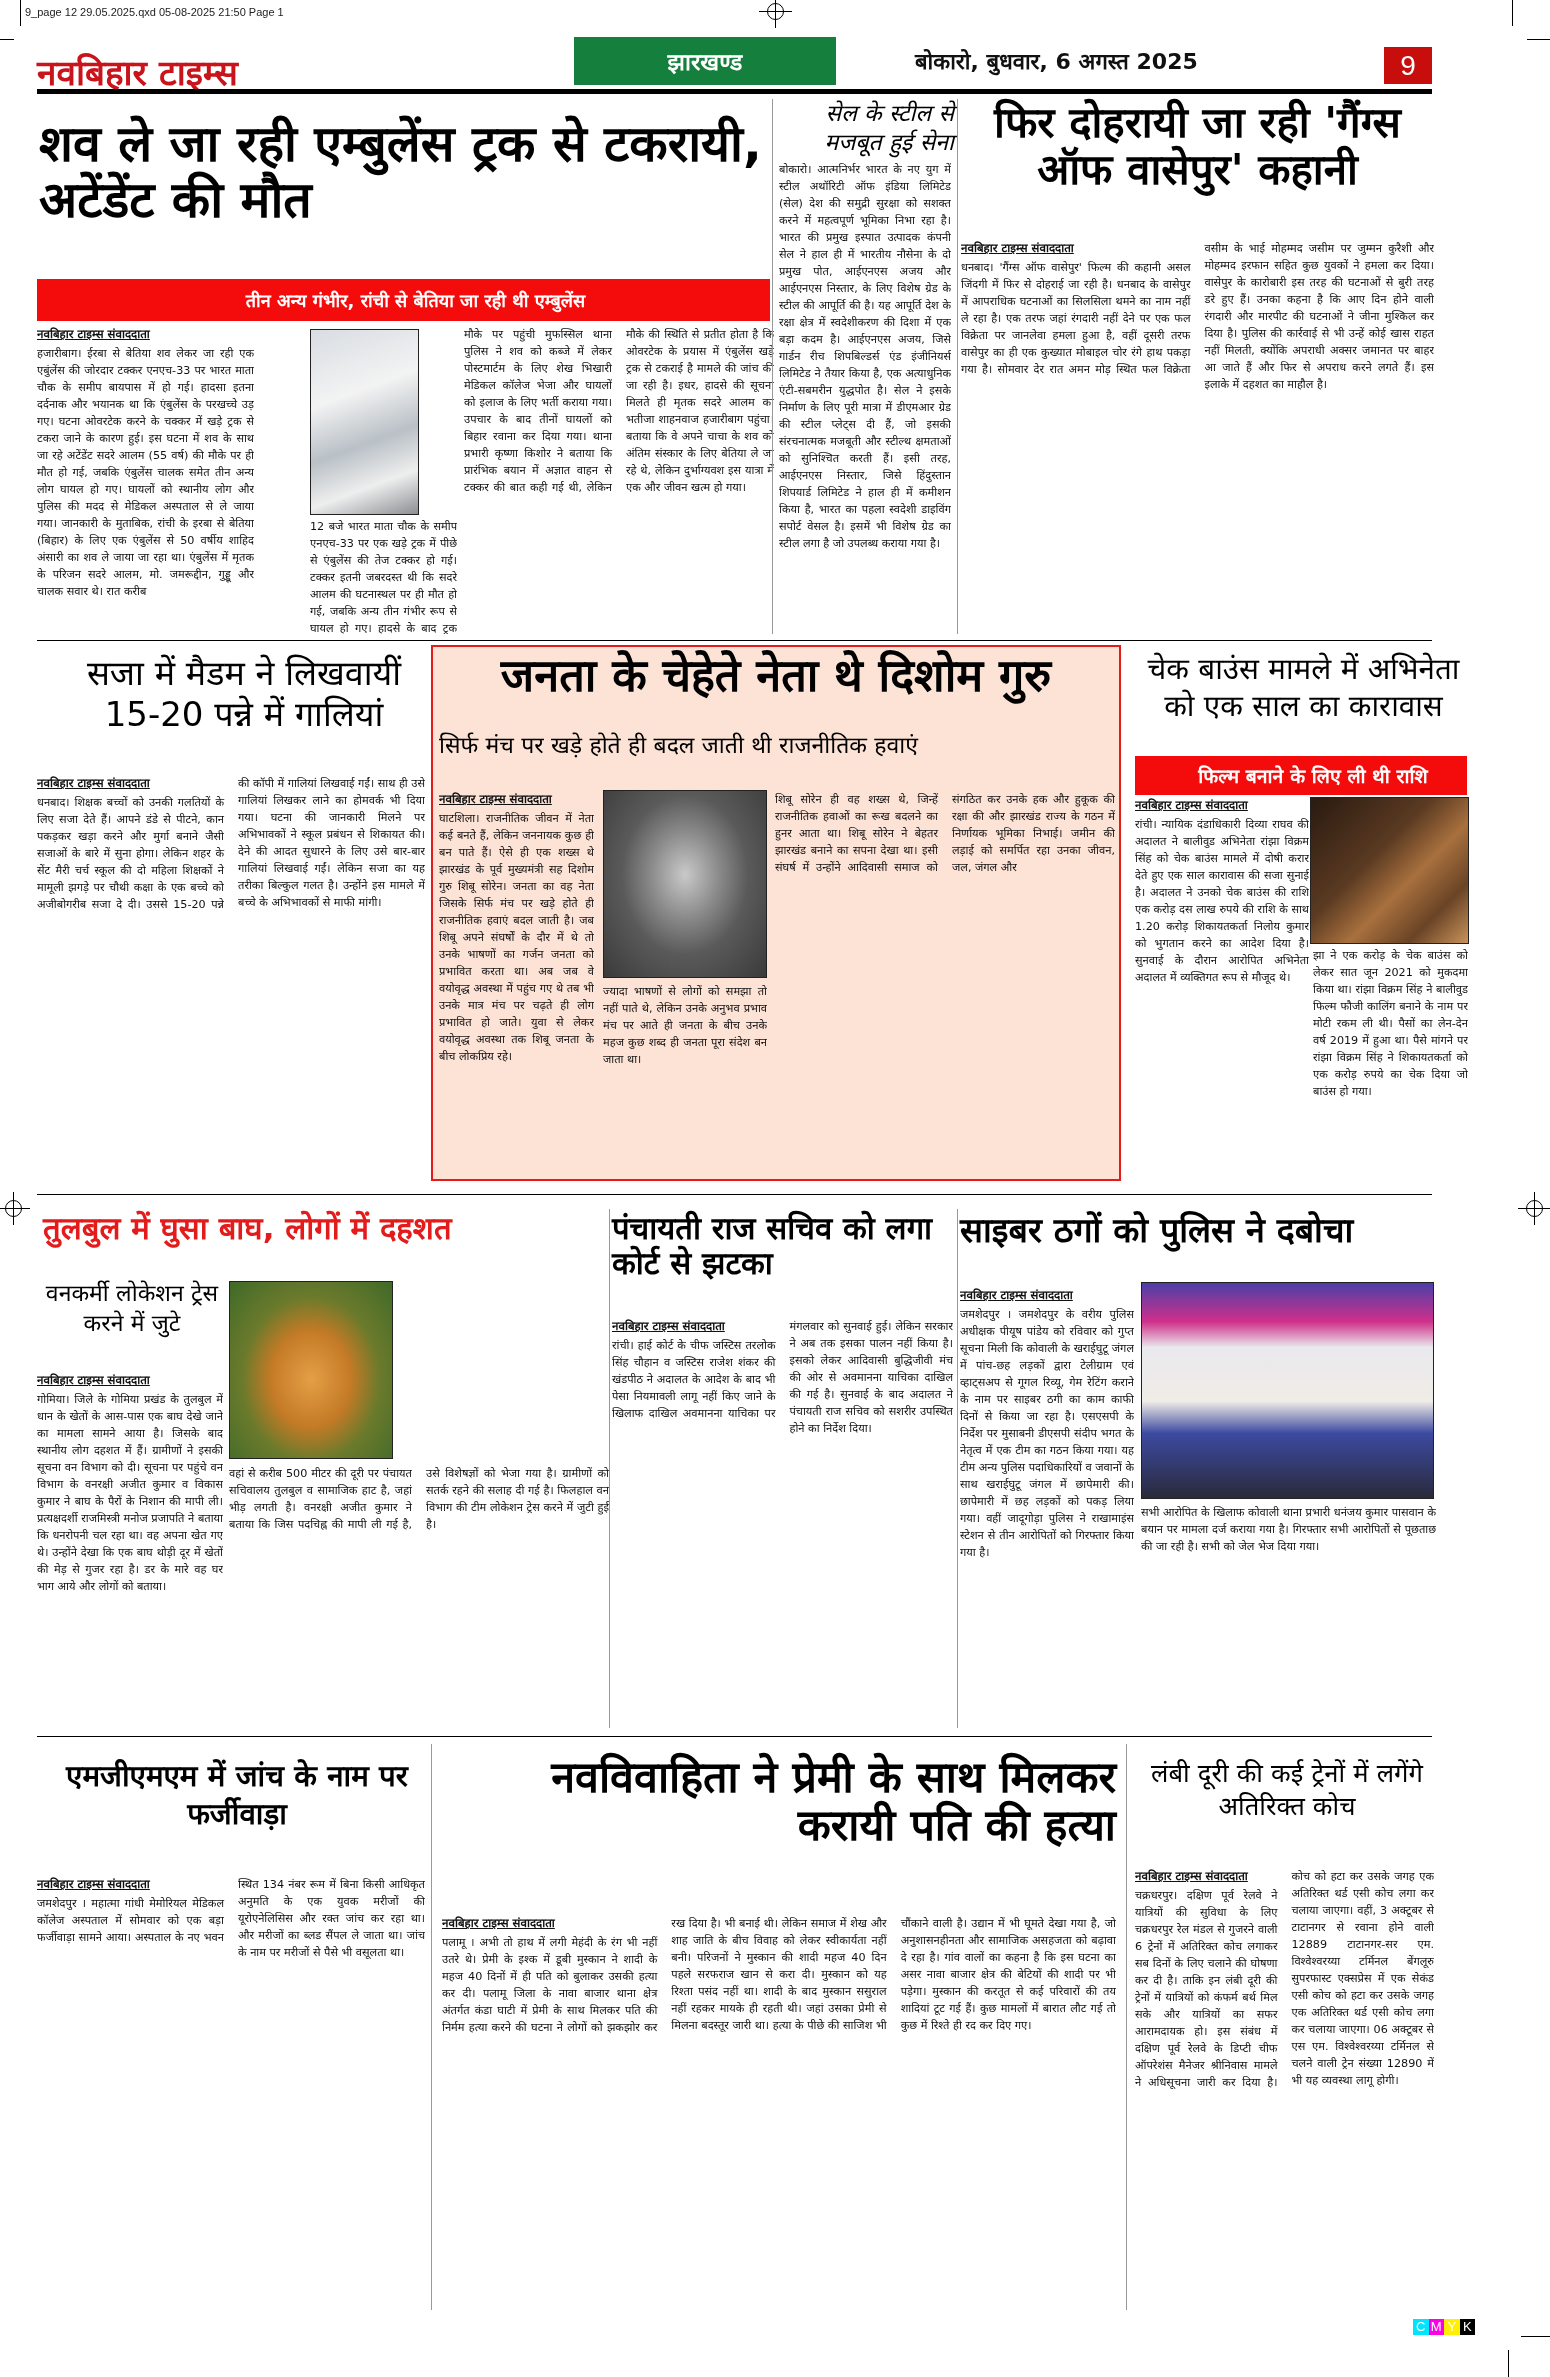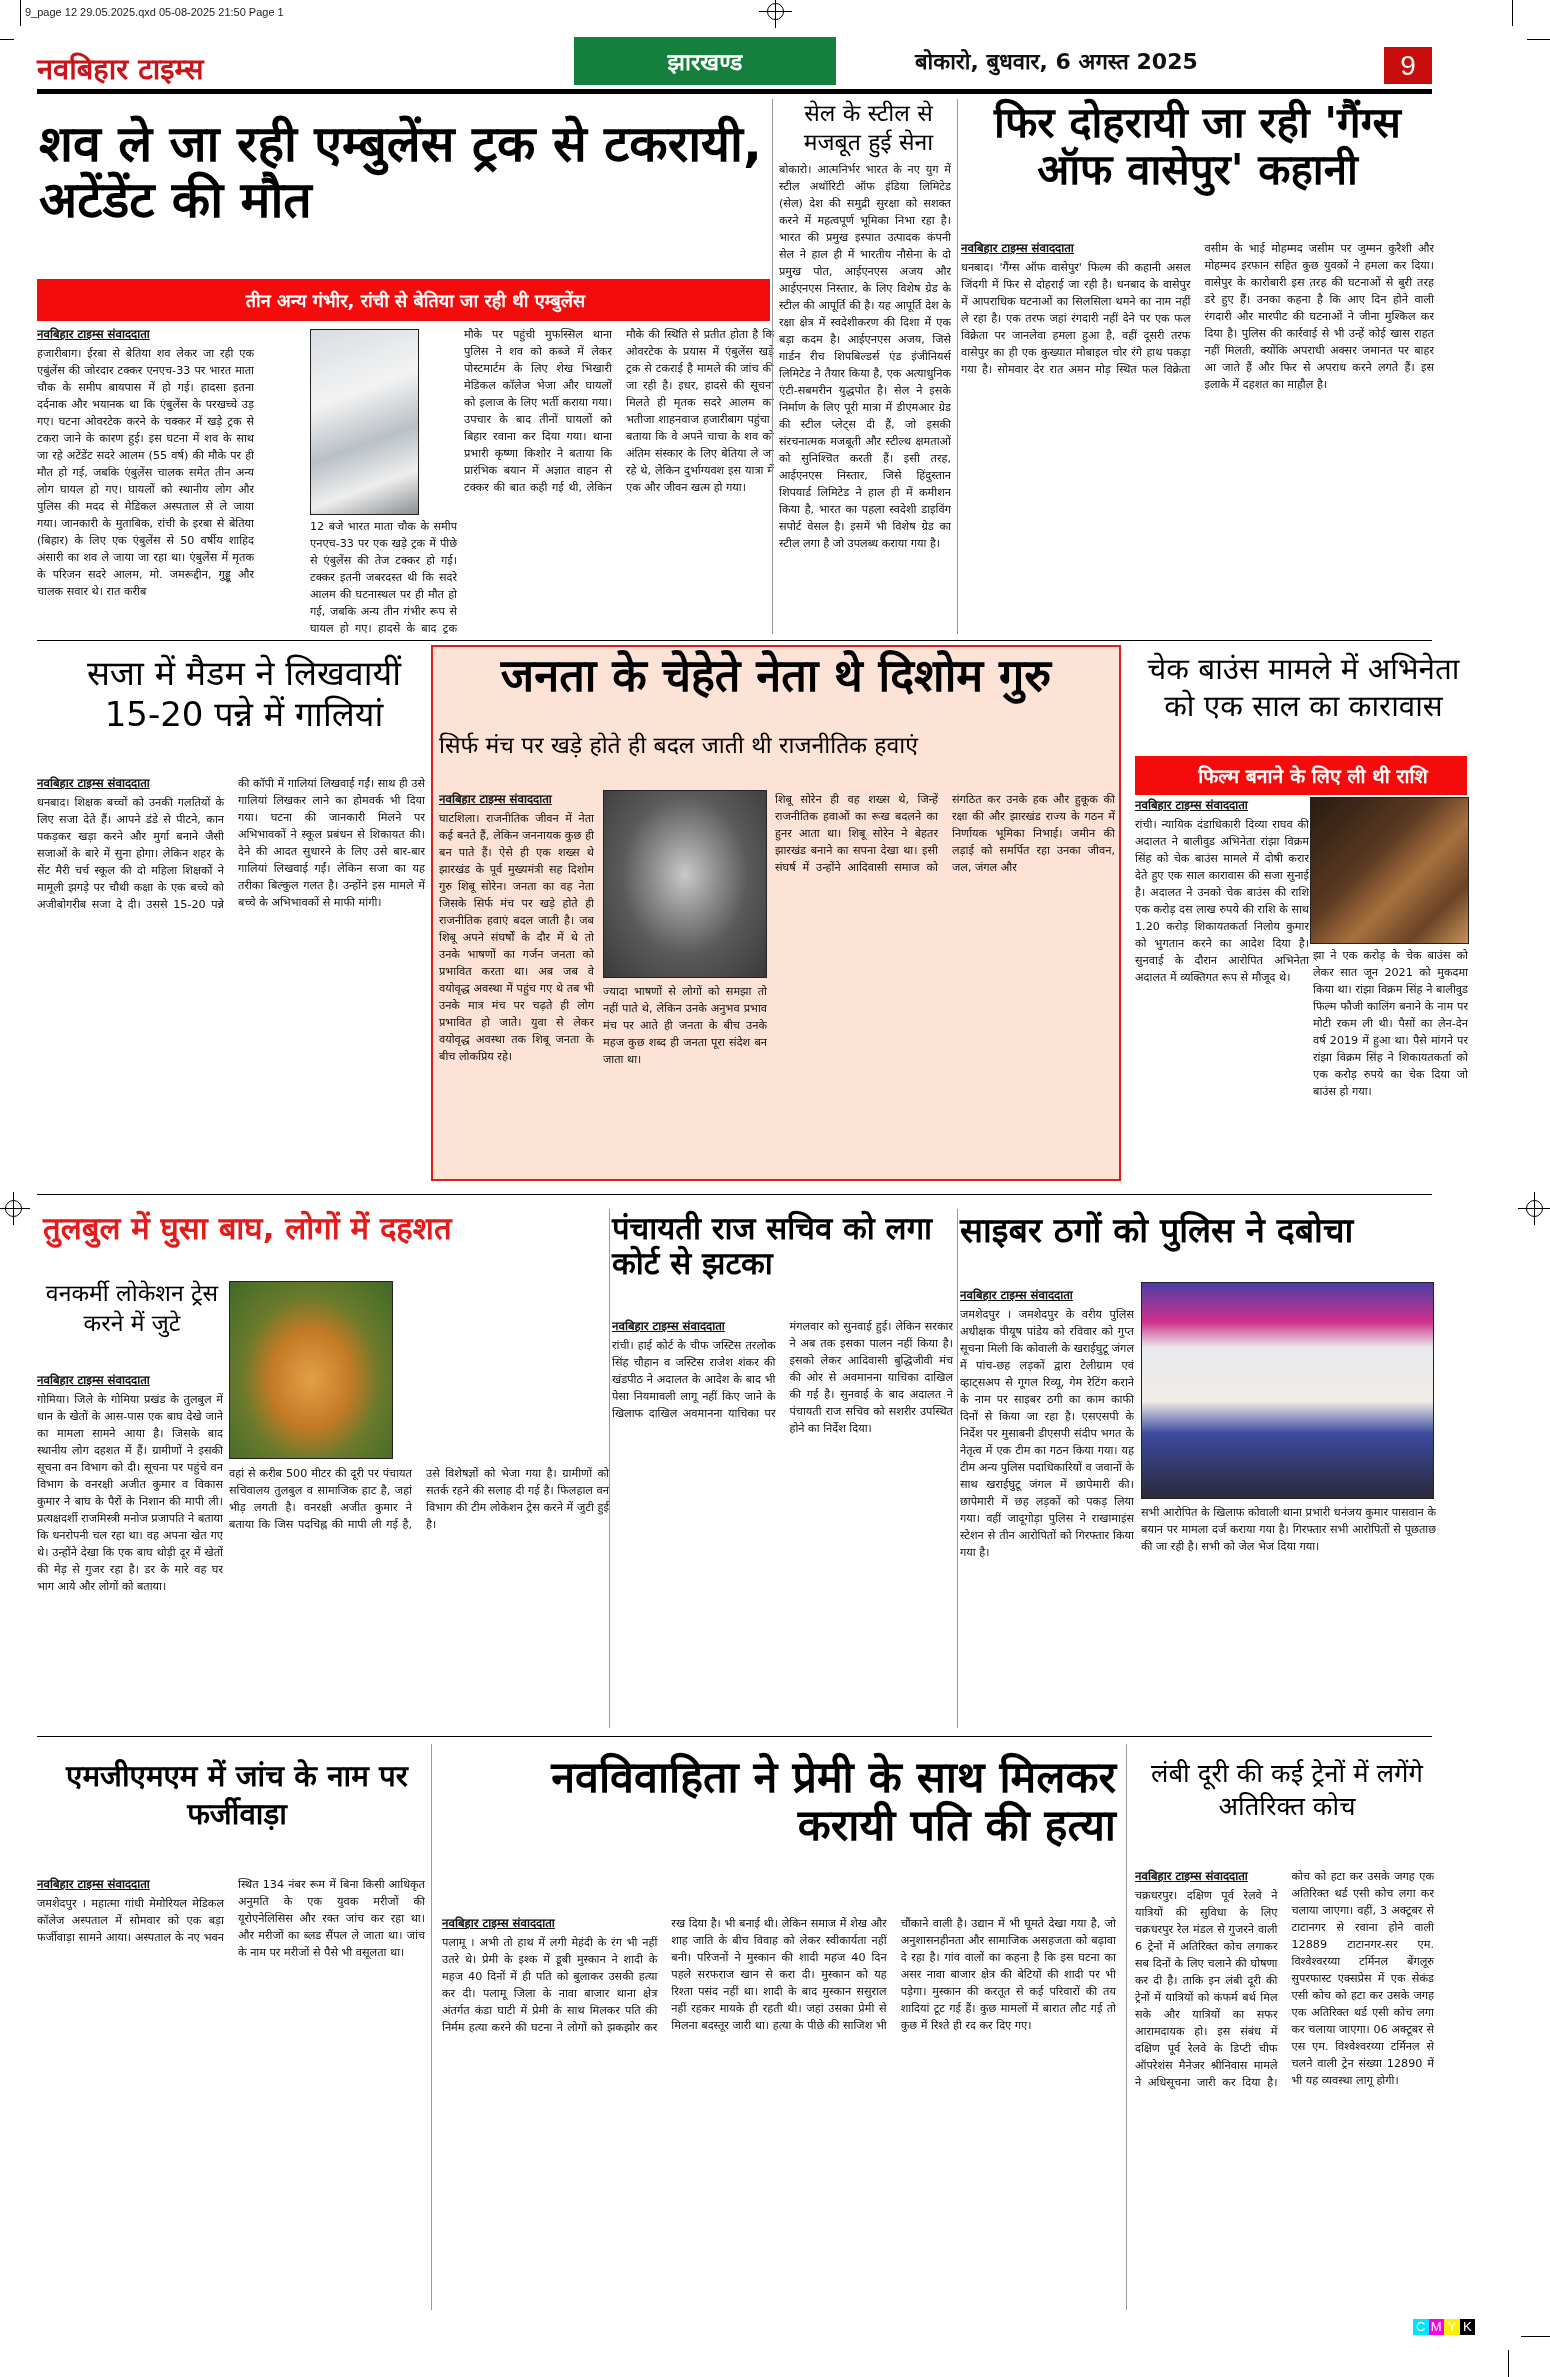--- a/index.html
+++ b/index.html
@@ -7,21 +7,21 @@
   body { position: relative; font-family: "DejaVu Sans", "Liberation Sans", sans-serif; color: #111; }
 
   .abs { position: absolute; }
   .slug { left: 25px; top: 6.2px; font-size: 11px; font-family: "Liberation Sans", sans-serif; color: #222; }
   .crop { position: absolute; background: #000; }
   .reg { position: absolute; width: 17px; height: 17px; border: 1.6px solid #000; border-radius: 50%; }
   .reg::before, .reg::after { content: ""; position: absolute; background: #000; }
   .reg::before { left: -9.3px; right: -9.3px; top: 7px; height: 0.8px; }
   .reg::after { top: -9.3px; bottom: -9.3px; left: 7px; width: 0.8px; }
 
-  .masthead-name { left: 37px; top: 48px; font-size: 29px; font-weight: bold; color: #c8141a; font-family: "DejaVu Sans", sans-serif; }
+  .masthead-name { left: 37px; top: 48px; font-size: 35px; font-weight: bold; color: #c8141a; font-family: "DejaVu Sans", sans-serif; }
   .section-tab { left: 574px; top: 37px; width: 262px; height: 48px; background: #1b1bf5; color: #fff; font-size: 23px; font-weight: bold; display: flex; align-items: center; justify-content: center; }
   .dateline { left: 915px; top: 45px; font-size: 22px; font-weight: bold; font-family: "DejaVu Sans", sans-serif; }
   .page-no { left: 1384px; top: 47px; width: 48px; height: 37px; background: #c80d0d; color: #fff; font-size: 28px; display: flex; align-items: center; justify-content: center; font-family: "Liberation Sans", sans-serif; }
   .rule-top { left: 37px; top: 89px; width: 1395px; height: 4.7px; background: #000; }
 
   .hl { position: absolute; font-weight: bold; line-height: 1.12; font-family: "DejaVu Sans", sans-serif; color: #000; }
   .hl-light { font-weight: normal; }
   .deck-red { position: absolute; background: #f40c0c; color: #fff; font-weight: bold; display: flex; align-items: center; justify-content: center; padding-left: 24px; }
   .byline { font-weight: bold; text-decoration: underline; text-align: left; font-size: 11.6px; margin-bottom: 1.6px; }
   .body { position: absolute; font-size: 11.2px; line-height: 1.52; text-align: justify; column-gap: 14px; color: #111; overflow: hidden; }
@@ -64,21 +64,21 @@
 <div class="body" style="left:37px;top:326px;width:217px;height:302px;">
   <div class="byline">नवबिहार टाइम्स संवाददाता</div>
   <p><span class="dl">हजारीबाग।</span> <span>ईरबा से बेतिया शव लेकर जा रही एक एबुंलेंस की जोरदार टक्कर एनएच-33 पर भारत माता चौक के समीप बायपास में हो गई। हादसा इतना दर्दनाक और भयानक था कि एंबुलेंस के परखच्चे उड़ गए। घटना ओवरटेक करने के चक्कर में खड़े ट्रक से टकरा जाने के कारण हुई। इस घटना में शव के साथ जा रहे अटेंडेंट सदरे आलम (55 वर्ष) की मौके पर ही मौत हो गई, जबकि एंबुलेंस चालक समेत तीन अन्य लोग घायल हो गए। घायलों को स्थानीय लोग और पुलिस की मदद से मेडिकल अस्पताल से ले जाया गया। जानकारी के मुताबिक, रांची के इरबा से बेतिया (बिहार) के लिए एक एंबुलेंस से 50 वर्षीय शाहिद अंसारी का शव ले जाया जा रहा था। एंबुलेंस में मृतक के परिजन सदरे आलम, मो. जमरूद्दीन, गुड्डू और चालक सवार थे। रात करीब</span></p>
 </div>
 <div class="photo" style="left:310px;top:329px;width:109px;height:186px;background:linear-gradient(160deg,#d8dde2 0%,#f3f3f3 35%,#b9c0c6 60%,#eeeeee 80%,#8b8f93 100%);"></div>
 <div class="caption" style="left:310px;top:518px;width:147px;height:116px;">12 बजे भारत माता चौक के समीप एनएच-33 पर एक खड़े ट्रक में पीछे से एंबुलेंस की तेज टक्कर हो गई। टक्कर इतनी जबरदस्त थी कि सदरे आलम की घटनास्थल पर ही मौत हो गई, जबकि अन्य तीन गंभीर रूप से घायल हो गए। हादसे के बाद ट्रक चालक ट्रक को लेकर फरार हो गया।</div>
 <div class="body" style="left:464px;top:326px;width:310px;height:310px;columns:2;">
   <p>मौके पर पहुंची मुफस्सिल थाना पुलिस ने शव को कब्जे में लेकर पोस्टमार्टम के लिए शेख भिखारी मेडिकल कॉलेज भेजा और घायलों को इलाज के लिए भर्ती कराया गया। उपचार के बाद तीनों घायलों को बिहार रवाना कर दिया गया। थाना प्रभारी कृष्णा किशोर ने बताया कि प्रारंभिक बयान में अज्ञात वाहन से टक्कर की बात कही गई थी, लेकिन मौके की स्थिति से प्रतीत होता है कि ओवरटेक के प्रयास में एंबुलेंस खड़े ट्रक से टकराई है मामले की जांच की जा रही है। इधर, हादसे की सूचना मिलते ही मृतक सदरे आलम का भतीजा शाहनवाज हजारीबाग पहुंचा। बताया कि वे अपने चाचा के शव को अंतिम संस्कार के लिए बेतिया ले जा रहे थे, लेकिन दुर्भाग्यवश इस यात्रा में एक और जीवन खत्म हो गया।</p>
 </div>
 
-<div class="hl hl-light" style="left:783px;top:99px;width:171px;font-size:23px;text-align:center;line-height:1.25;">सेल के स्टील से मजबूत हुई सेना</div>
+<div class="hl hl-light" style="left:783px;top:99px;width:171px;font-size:23px;text-align:right;line-height:1.25;font-style:italic;">सेल के स्टील से मजबूत हुई सेना</div>
 <div class="body" style="left:779px;top:161px;width:172px;height:473px;">
   <p><span class="dl">बोकारो।</span> <span>आत्मनिर्भर भारत के नए युग में स्टील अथॉरिटी ऑफ इंडिया लिमिटेड (सेल) देश की समुद्री सुरक्षा को सशक्त करने में महत्वपूर्ण भूमिका निभा रहा है। भारत की प्रमुख इस्पात उत्पादक कंपनी सेल ने हाल ही में भारतीय नौसेना के दो प्रमुख पोत, आईएनएस अजय और आईएनएस निस्तार, के लिए विशेष ग्रेड के स्टील की आपूर्ति की है। यह आपूर्ति देश के रक्षा क्षेत्र में स्वदेशीकरण की दिशा में एक बड़ा कदम है। आईएनएस अजय, जिसे गार्डन रीच शिपबिल्डर्स एंड इंजीनियर्स लिमिटेड ने तैयार किया है, एक अत्याधुनिक एंटी-सबमरीन युद्धपोत है। सेल ने इसके निर्माण के लिए पूरी मात्रा में डीएमआर ग्रेड की स्टील प्लेट्स दी हैं, जो इसकी संरचनात्मक मजबूती और स्टील्थ क्षमताओं को सुनिश्चित करती हैं। इसी तरह, आईएनएस निस्तार, जिसे हिंदुस्तान शिपयार्ड लिमिटेड ने हाल ही में कमीशन किया है, भारत का पहला स्वदेशी डाइविंग सपोर्ट वेसल है। इसमें भी विशेष ग्रेड का स्टील लगा है जो उपलब्ध कराया गया है।</span></p>
 </div>
 
 <div class="hl" style="left:961px;top:99px;width:473px;font-size:42px;text-align:center;">फिर दोहरायी जा रही 'गैंग्स ऑफ वासेपुर' कहानी</div>
 <div class="body" style="left:961px;top:240px;width:473px;height:395px;columns:2;">
   <div class="byline">नवबिहार टाइम्स संवाददाता</div>
   <p><span class="dl">धनबाद।</span> <span>'गैंग्स ऑफ वासेपुर' फिल्म की कहानी असल जिंदगी में फिर से दोहराई जा रही है। धनबाद के वासेपुर में आपराधिक घटनाओं का सिलसिला थमने का नाम नहीं ले रहा है। एक तरफ जहां रंगदारी नहीं देने पर एक फल विक्रेता पर जानलेवा हमला हुआ है, वहीं दूसरी तरफ वासेपुर का ही एक कुख्यात मोबाइल चोर रंगे हाथ पकड़ा गया है। सोमवार देर रात अमन मोड़ स्थित फल विक्रेता वसीम के भाई मोहम्मद जसीम पर जुम्मन कुरैशी और मोहम्मद इरफान सहित कुछ युवकों ने हमला कर दिया। वासेपुर के कारोबारी इस तरह की घटनाओं से बुरी तरह डरे हुए हैं। उनका कहना है कि आए दिन होने वाली रंगदारी और मारपीट की घटनाओं ने जीना मुश्किल कर दिया है। पुलिस की कार्रवाई से भी उन्हें कोई खास राहत नहीं मिलती, क्योंकि अपराधी अक्सर जमानत पर बाहर आ जाते हैं और फिर से अपराध करने लगते हैं। इस इलाके में दहशत का माहौल है।</span></p>
 </div>
 

